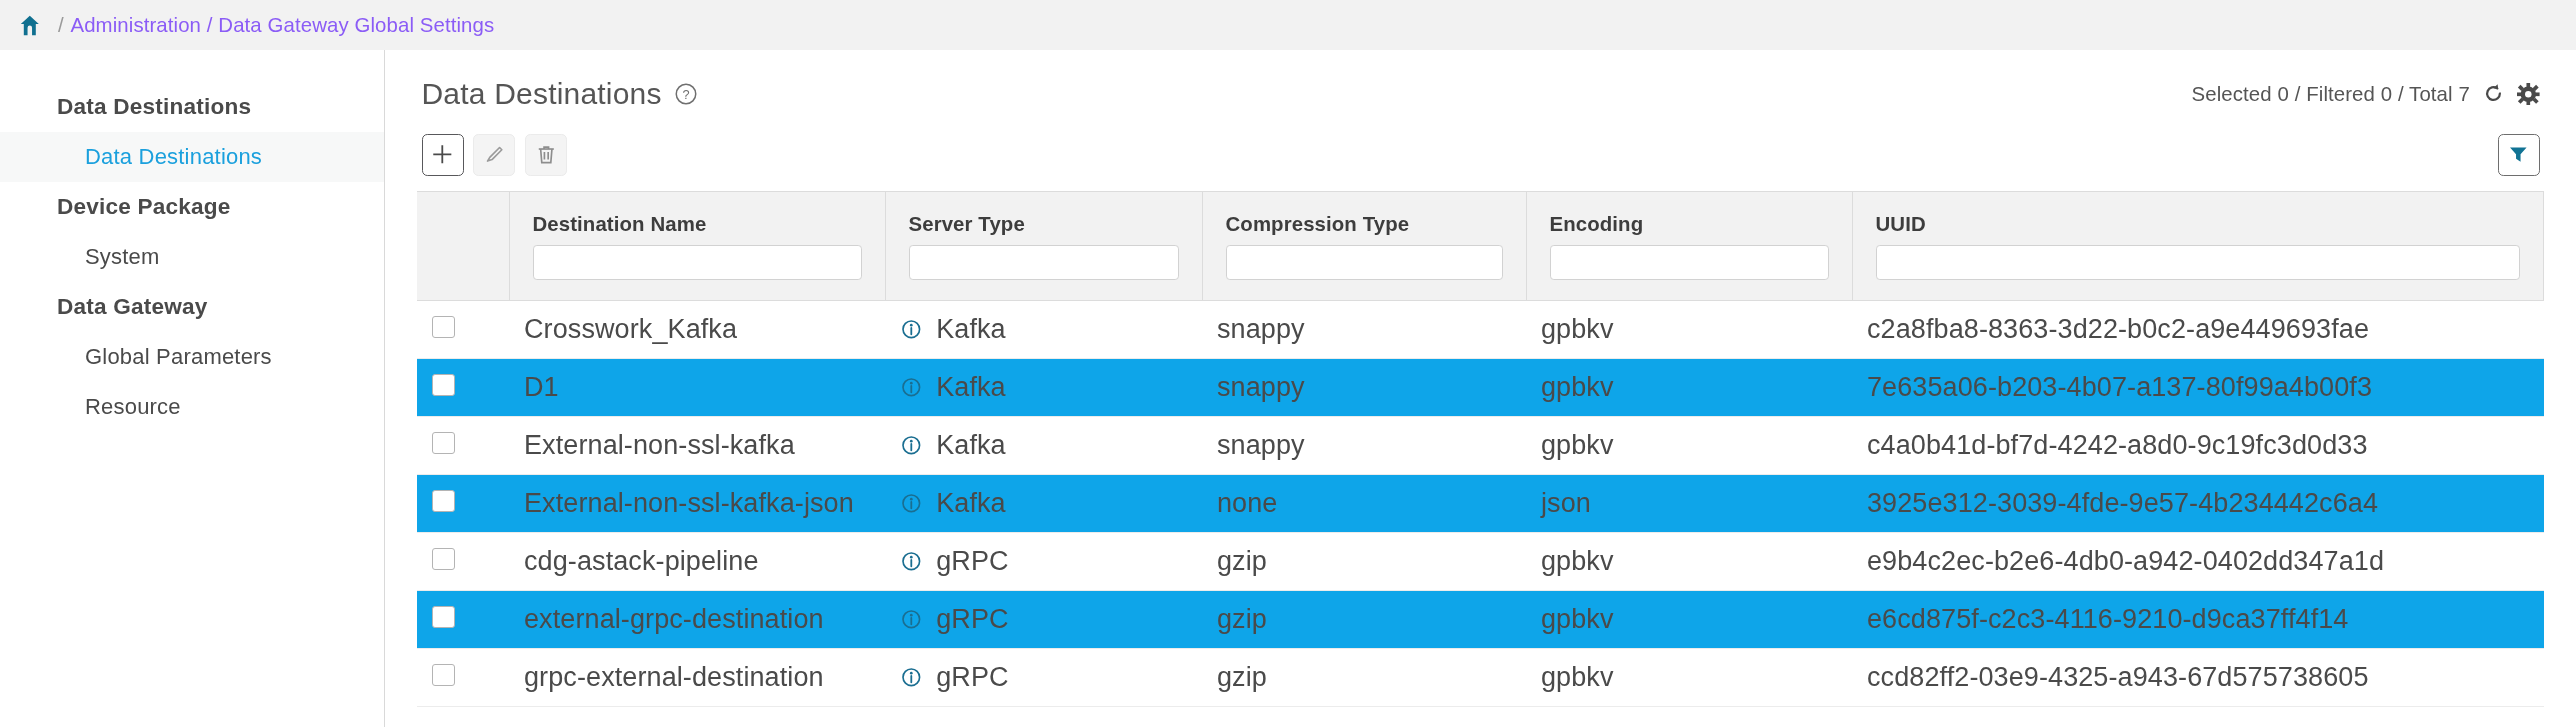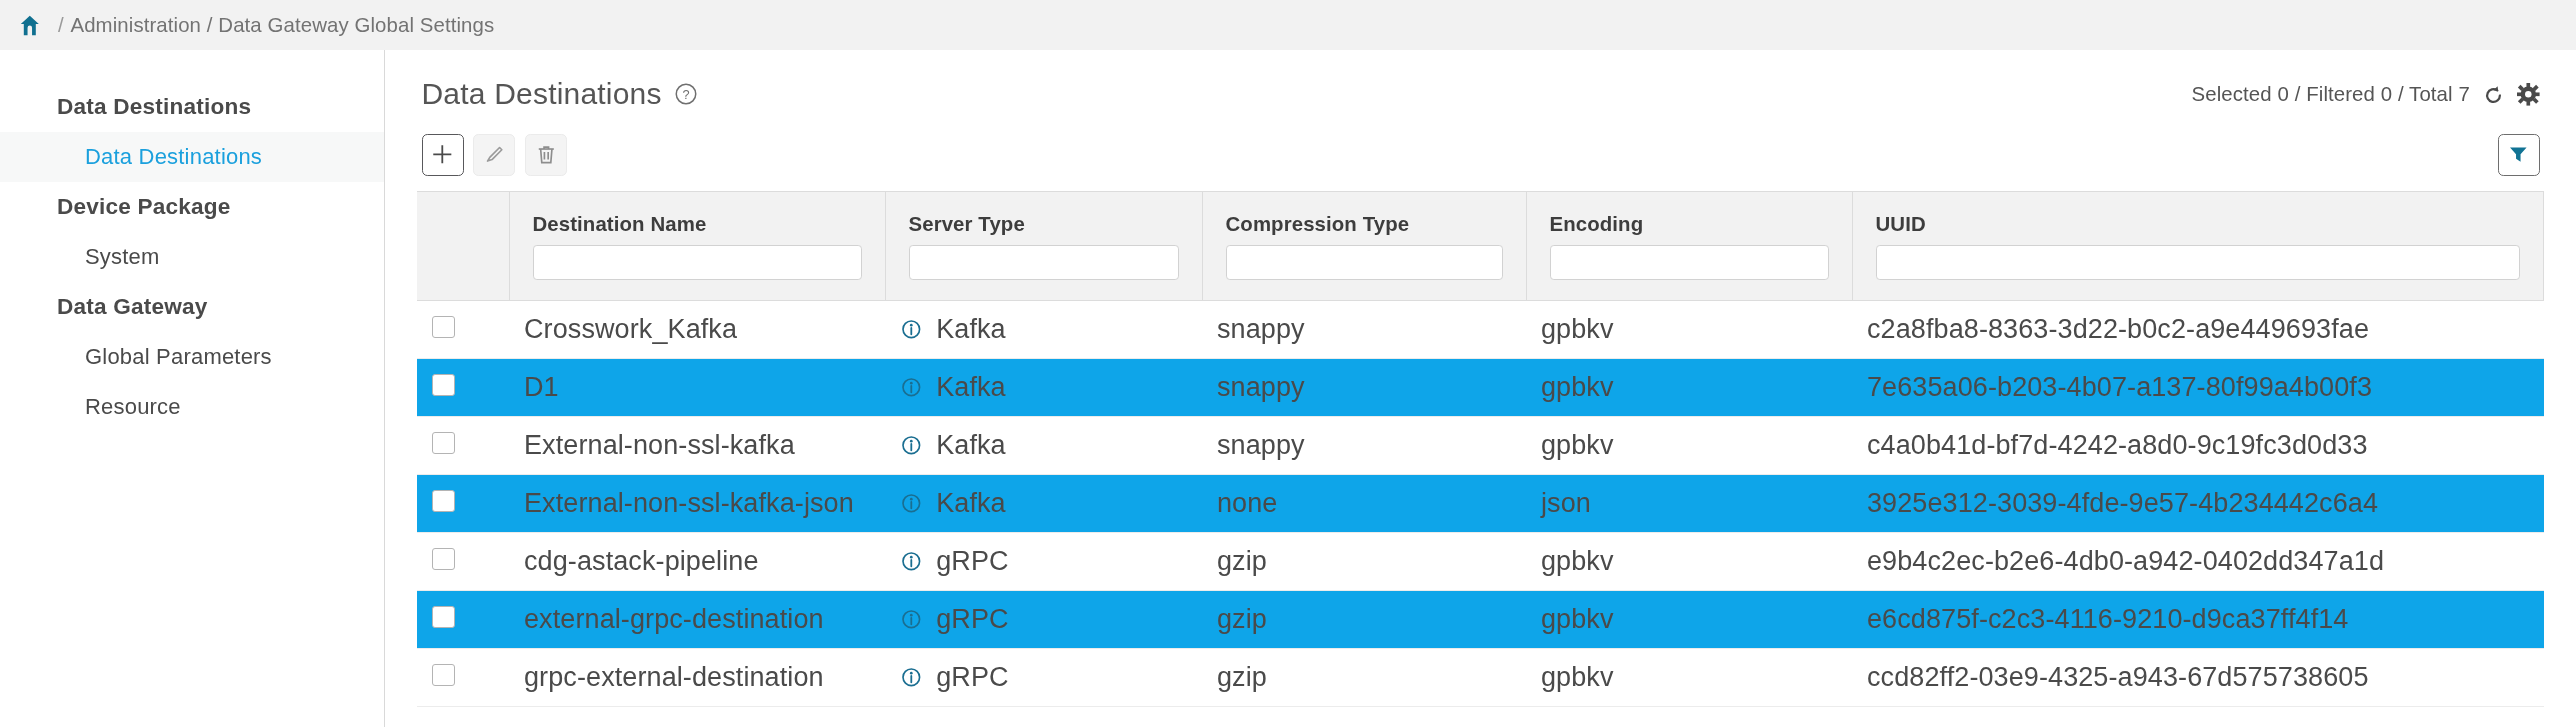--- a/index.html
+++ b/index.html
@@ -18,21 +18,21 @@
     height: 50px;
     display: flex;
     align-items: center;
     padding-left: 19.6px;
     background: #f2f2f2;
     font-size: 20.4px;
     color: #555;
   }
   .home-icon { display: flex; align-items: center; margin-right: 12px; }
   .bc-sep { color: #9a9a9a; margin: 0 6.8px; }
-  .bc-text { color: #737373; letter-spacing: 0.1px; }
+  .bc-text { color: #8b5cf6; letter-spacing: 0.1px; }
 
   
   .page {
     display: flex;
     height: 678px;
     background: #eeeeee;
   }
 
   
   .sidebar {
@@ -73,21 +73,21 @@
     justify-content: space-between;
     padding: 27px 4.5px 6px 4.5px;
   }
   .title-wrap { display: flex; align-items: center; }
   .page-title {
     font-size: 30px;
     color: #555555;
     letter-spacing: 0.2px;
   }
   .help-icon { margin-left: 12px; display: flex; align-items: center; }
-  .header-right { display: flex; align-items: flex-end; }
+  .header-right { display: flex; align-items: flex-start; }
   .count-text {
     font-size: 20.4px;
     color: #555555;
     letter-spacing: 0.1px;
   }
   .hdr-icon { margin-left: 13px; display: flex; align-items: center; }
 
   
   .toolbar {
     display: flex;

